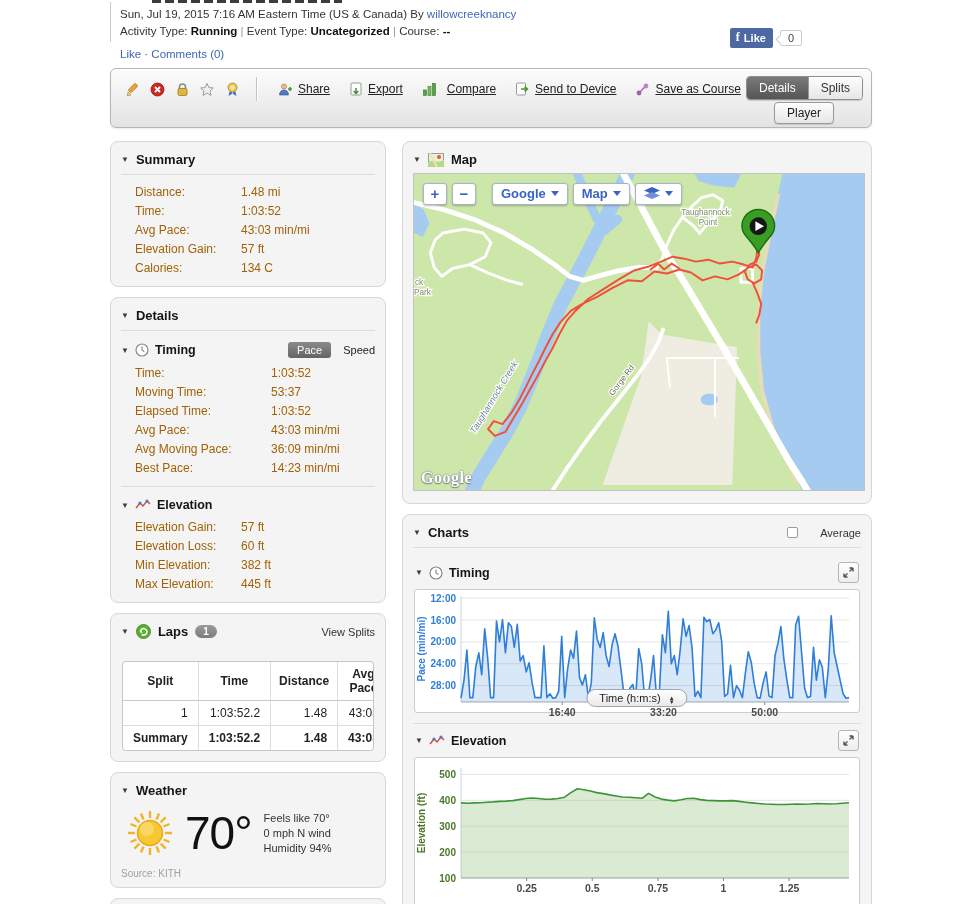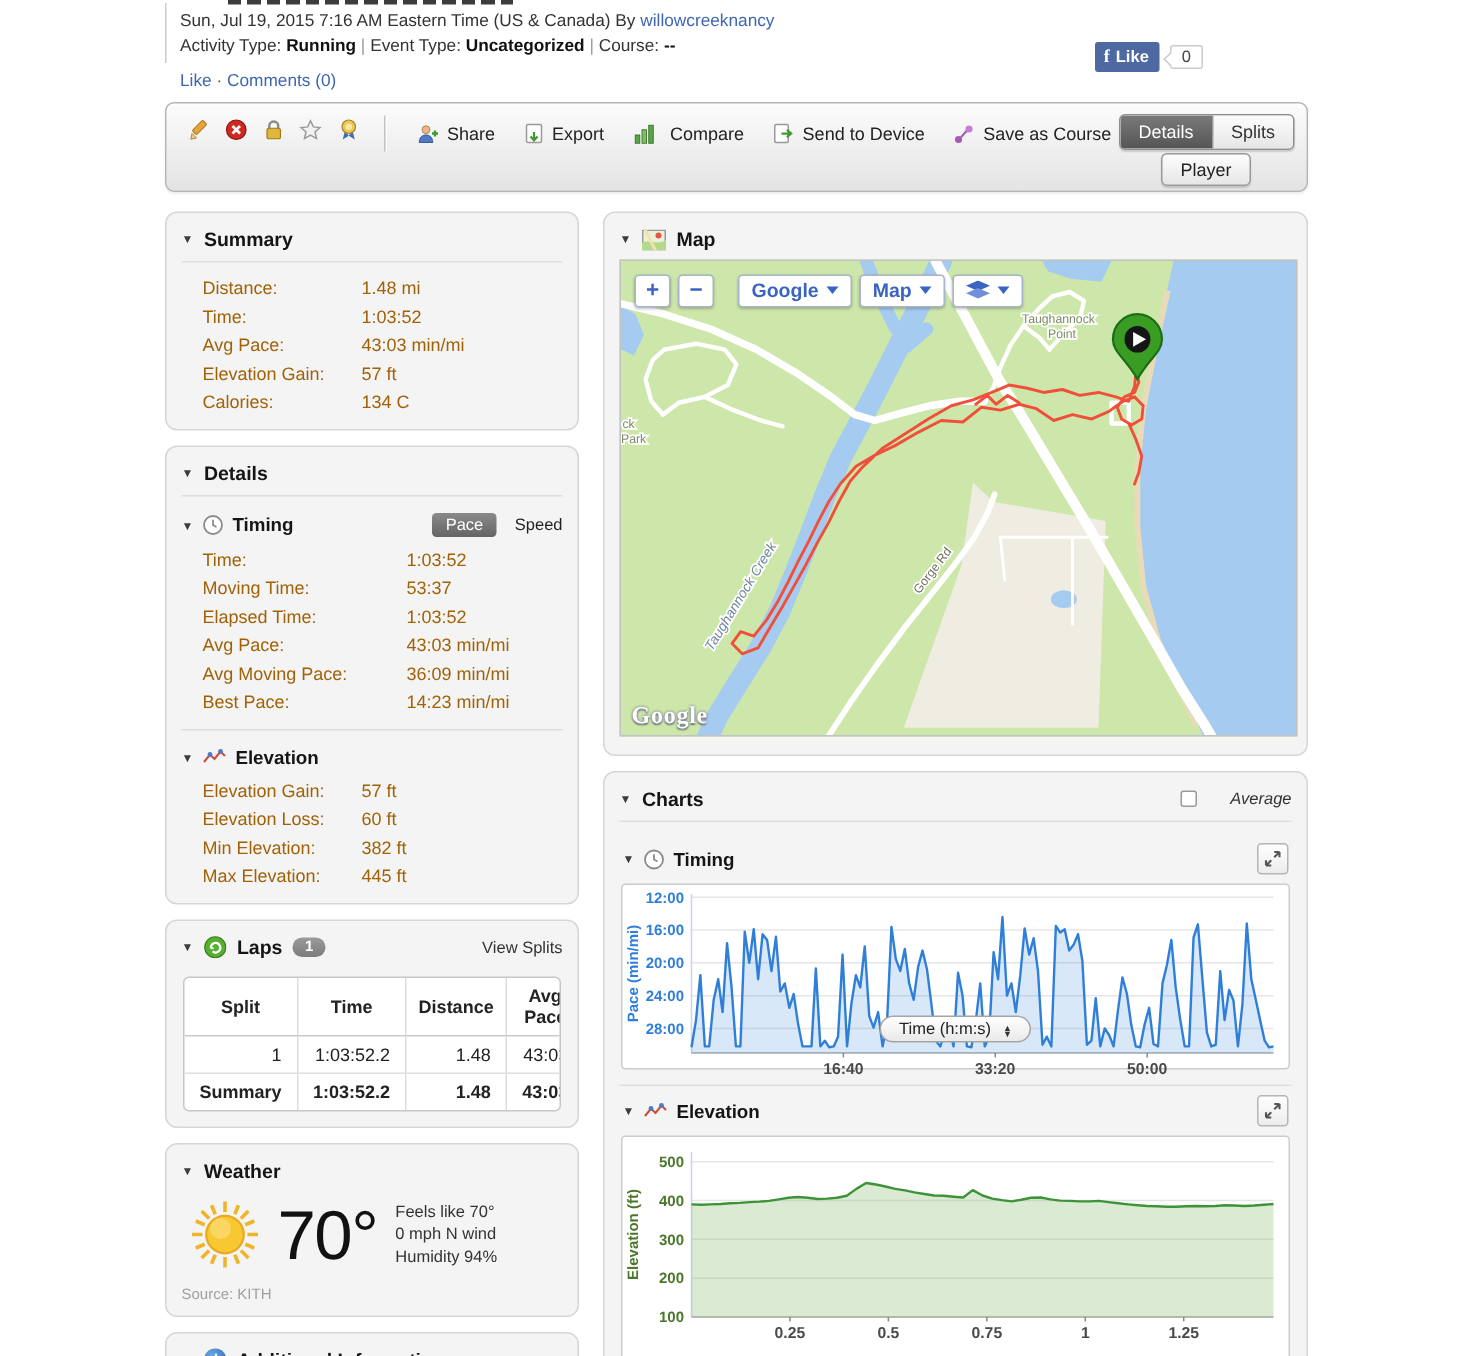--- a/index.html
+++ b/index.html
@@ -21,21 +21,21 @@
     padding:2px 7px 3px 6px; display:flex; align-items:center; gap:4px; }
   .fb-f { font-family:"Liberation Serif",serif; font-weight:bold; font-size:12px; }
   .fb-cnt { position:relative; margin-left:7px; border:1px solid #ccc; background:#fff; border-radius:2px;
     font-size:11px; color:#444; padding:1px 7px; }
   .fb-cnt:before { content:""; position:absolute; left:-4px; top:5px; width:6px; height:6px;
     background:#fff; border-left:1px solid #ccc; border-bottom:1px solid #ccc; transform:rotate(45deg); }
 
   
   .toolbar { position:relative; margin-top:6px; height:60px; border:1px solid #b5b5b5; border-radius:6px;
     background:linear-gradient(#fcfcfc,#e3e3e3); box-shadow:inset 0 1px 0 #fff, 0 1px 2px rgba(0,0,0,.08); }
-  .tb-row { display:flex; gap:7px; padding:8px 10px 0 12px; height:32px; }
+  .tb-row { display:flex; align-items:center; gap:7px; padding:8px 10px 0 12px; height:32px;text-decoration:underline; }
   .tb-ico { width:18px; height:18px; display:flex; align-items:center; justify-content:center; cursor:pointer; }
   .tb-vsep { width:1px; height:24px; background:#c3c3c3; margin:0 8px; box-shadow:1px 0 0 #fff; }
   .tb-btn { display:flex; align-items:center; gap:5px; font-size:12px; color:#222; margin:0 6px; cursor:pointer; white-space:nowrap; }
   .seg { position:absolute; right:8px; top:7px; display:flex; border:1px solid #8f8f8f; border-radius:4px; overflow:hidden;
     box-shadow:0 1px 1px rgba(0,0,0,.15); font-size:12px; }
   .seg .on { background:linear-gradient(#7a7a7a,#555); color:#fff; padding:4px 12px; }
   .seg .off { background:linear-gradient(#fdfdfd,#e6e6e6); color:#333; padding:4px 12px; border-left:1px solid #9a9a9a; }
   .player { position:absolute; right:37px; top:33px; background:linear-gradient(#fdfdfd,#e6e6e6);
     border:1px solid #9a9a9a; border-radius:4px; padding:3px 12px; font-size:12px; color:#222;
     box-shadow:0 1px 1px rgba(0,0,0,.15); cursor:pointer; }
@@ -58,21 +58,21 @@
   .subhead { display:flex; align-items:center; gap:6px; font-size:12.5px; font-weight:bold; color:#151515; padding:3px 0 6px; }
   .pill-on { background:linear-gradient(#8a8a8a,#646464); color:#fff; font-size:11px; font-weight:normal;
     border-radius:3px; padding:2px 9px; cursor:pointer; }
   .pill-off { font-size:11px; font-weight:normal; color:#222; margin-left:6px; cursor:pointer; }
   .subdiv { border-top:1px solid #ddd; margin:8px 0; }
 
   
   .badge { background:linear-gradient(#9a9a9a,#7c7c7c); color:#fff; font-size:10px; font-weight:bold;
     border-radius:9px; padding:1px 8px; }
   .viewsplits { font-size:11px; font-weight:normal; color:#333; cursor:pointer; }
-  .laps-wrap { border:1px solid #c6c6c6; border-radius:4px; overflow:hidden; background:#fff; margin:8px 1px 2px; }
+  .laps-wrap { border:1px solid #c6c6c6; border-radius:4px; overflow:hidden; background:#fff; margin:18px 1px 2px; }
   table.laps { width:100%; border-collapse:collapse; font-size:12px; }
   table.laps th { font-weight:bold; text-align:center; padding:5px 8px; border-bottom:1px solid #c9c9c9; border-right:1px solid #ddd; }
   table.laps td { text-align:right; padding:5px 10px; border-bottom:1px solid #ddd; border-right:1px solid #ddd; }
   table.laps tr:last-child td { border-bottom:none; font-weight:bold; }
   table.laps th:last-child, table.laps td:last-child { border-right:none; }
 
   
   .wx { display:flex; align-items:center; gap:12px; padding:4px 2px 0 6px; }
   .wx-temp { font-size:46px; font-weight:normal; color:#111; letter-spacing:-1px; }
   .wx-det { font-size:11px; color:#333; line-height:15px; }
@@ -88,32 +88,32 @@
     color:#3a63c2; font-weight:bold; font-size:13px; padding:1px 8px 2px; height:22px; display:flex; align-items:center; gap:5px; cursor:pointer; }
   .mbtn.sq { width:24px; justify-content:center; padding:1px 0 2px; font-size:15px; }
   .caret { width:0; height:0; border-left:4px solid transparent; border-right:4px solid transparent; border-top:5px solid #3a63c2; }
   .glogo { position:absolute; left:7px; bottom:3px; font-size:16px; font-weight:bold; color:#fff; letter-spacing:.5px;
     text-shadow:0 0 2px #8a8f98,0 0 2px #8a8f98,0 1px 1px #70757d; font-family:"Liberation Serif",serif; }
   .attrib { position:absolute; right:0; bottom:0; height:16px; display:flex; align-items:center; gap:12px;
     background:rgba(248,248,248,.85); padding:0 8px; font-size:9.5px; color:#3a3a3a; }
   .scalebar { display:inline-block; width:46px; height:6px; border:1px solid #555; border-top:none; margin-left:4px; }
 
   
-  .chkrow { display:flex; align-items:center; gap:22px; font-size:11px; font-weight:normal; color:#333;font-style:italic; }
+  .chkrow { display:flex; align-items:center; gap:22px; font-size:11px; font-weight:normal; color:#333; }
   .chk { width:11px; height:11px; background:#fff; border:1px solid #9a9a9a; border-radius:2px; cursor:pointer; }
   .csub { display:flex; align-items:center; gap:6px; font-size:12.5px; font-weight:bold; color:#151515; padding:6px 2px 6px 2px; border-top:1px solid #ddd; }
   .csub:first-of-type { border-top:none; }
   .expand { width:21px; height:21px; background:linear-gradient(#fff,#ececec); border:1px solid #b5b5b5; border-radius:3px;
     display:flex; align-items:center; justify-content:center; cursor:pointer; }
   .chartbox { position:relative; background:#fff; border:1px solid #ccc; border-radius:3px; margin:0 1px 10px; }
   .dd { position:absolute; left:50%; transform:translateX(-50%); display:flex; align-items:center; gap:8px;
     background:linear-gradient(#fff,#e9e9e9); border:1px solid #a5a5a5; border-radius:10px; font-size:11px;
     color:#222; padding:2px 12px; white-space:nowrap; cursor:pointer; }
   .dd .arr { display:flex; flex-direction:column; line-height:4px; font-size:6px; color:#333; }
-  .dd1 { bottom:17px;align-items:flex-end; }
+  .dd1 { bottom:5px;align-items:flex-end; }
 
   svg text { font-family:"Liberation Sans","DejaVu Sans",sans-serif; }
   .halo { paint-order:stroke; stroke:#fff; stroke-width:2.4px; }
 </style>
 </head>
 <body>
 
 <div class="page">
 
   <div class="tophead">

